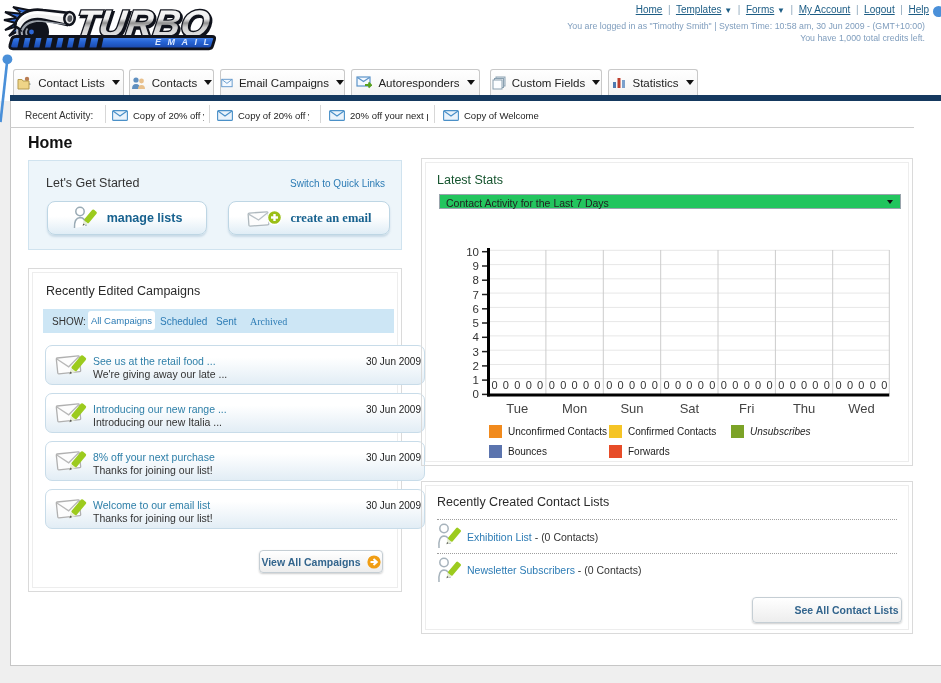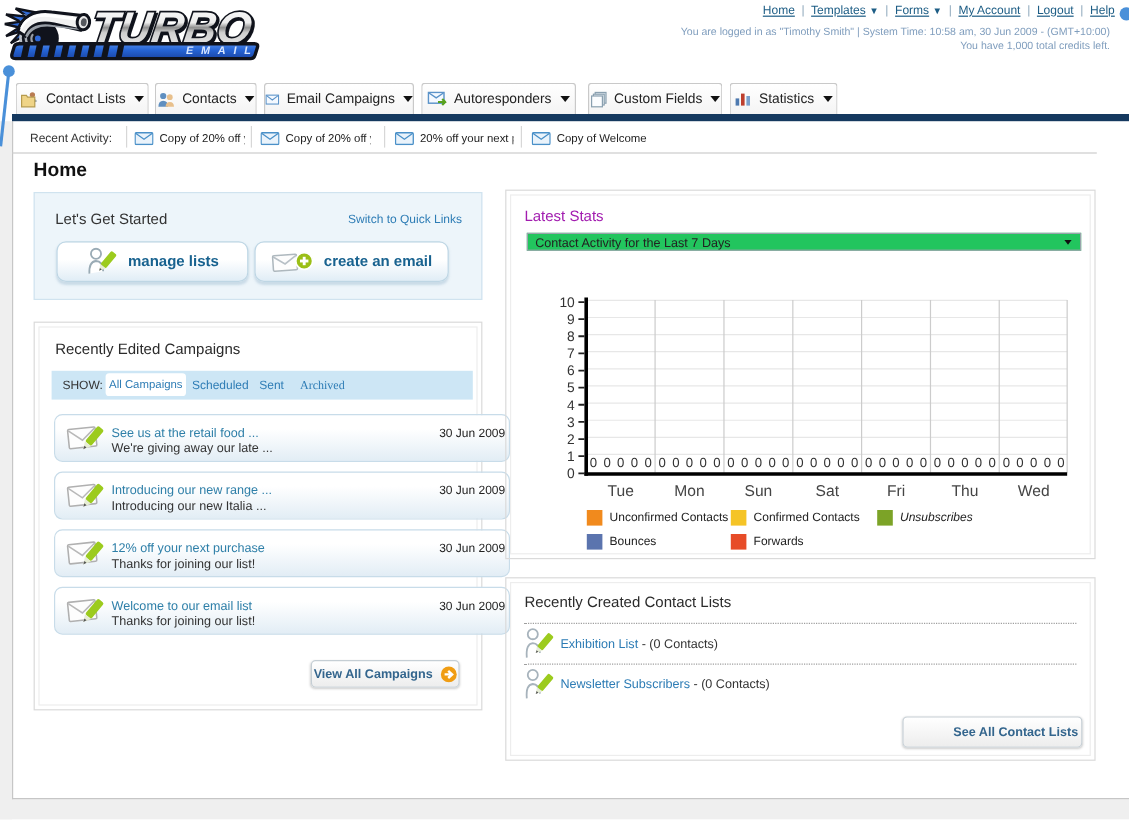--- a/index.html
+++ b/index.html
@@ -182,21 +182,21 @@
   <svg width="26" height="24" viewBox="0 0 26 24" style="margin-right:9px;">
     <circle cx="8" cy="5.5" r="4.2" fill="#fff" stroke="#9aabb5" stroke-width="1.5"></circle>
     <path d="M2.5 22 Q2 12 8 11.5 Q13.5 11.5 14 20" fill="#fff" stroke="#9aabb5" stroke-width="1.5"></path>
     <g transform="rotate(40 17 12)">
         <rect x="14.2" y="2.5" width="5.8" height="14.5" rx="1.4" fill="#9ccb1e"></rect>
         <path d="M14.2 17 L17.1 22 L20 17 Z" fill="#e7edd6"></path>
         <path d="M16.1 19.8 L17.1 22 L18.1 19.8 Z" fill="#555"></path>
       </g>
   </svg>
   manage lists</div>
-<div class="bigbtn" style="left:212px;width:162px;">
+<div class="bigbtn" style="left:228px;width:162px;font-family:Liberation Serif, serif;">
   <svg width="36" height="24" viewBox="0 0 36 24" style="margin-right:8px;">
     <g transform="rotate(-4 11 13)">
         <rect x="1.5" y="6.5" width="20" height="13" rx="1.2" fill="#fdfdfd" stroke="#aeb8be" stroke-width="1.3"></rect>
         <path d="M2 7.5 L11.5 14 L21 7.5" fill="none" stroke="#b8c0c6" stroke-width="1.3"></path>
       </g>
     <circle cx="27.5" cy="11.5" r="7" fill="#9bbf17" stroke="#fff" stroke-width="1.4"></circle>
     <rect x="24" y="10.3" width="7" height="2.4" fill="#fff"></rect>
       <rect x="26.3" y="8" width="2.4" height="7" fill="#fff"></rect>
   </svg>
   create an email</div>
@@ -256,21 +256,21 @@
       <g transform="rotate(-6 12 14)">
         <rect x="2" y="6" width="23" height="16" rx="1" fill="#fdfdfd" stroke="#b0b0b0" stroke-width="1.3"></rect>
         <path d="M2.5 7 L13.5 16 L24.5 7" fill="none" stroke="#b8b8b8" stroke-width="1.3"></path>
       </g>
       <g transform="rotate(40 22 14)">
         <rect x="19" y="3" width="6.5" height="17" rx="1.5" fill="#9ccb1e"></rect>
         <path d="M19 20 L22.2 26 L25.5 20 Z" fill="#e7edd6"></path>
         <path d="M21 23.2 L22.2 26 L23.4 23.2 Z" fill="#555"></path>
       </g>
     </svg>
-  <div class="ttl">12% off your next purchase</div>
+  <div class="ttl">8% off your next purchase</div>
     <div class="sub">Thanks for joining our list!</div>
     <div class="dt">30 Jun 2009</div>
   </div>
 <div class="crow" style="top:489px;">
   <svg class="mailpen" width="34" height="28" viewBox="0 0 34 28">
       <g transform="rotate(-6 12 14)">
         <rect x="2" y="6" width="23" height="16" rx="1" fill="#fdfdfd" stroke="#b0b0b0" stroke-width="1.3"></rect>
         <path d="M2.5 7 L13.5 16 L24.5 7" fill="none" stroke="#b8b8b8" stroke-width="1.3"></path>
       </g>
       <g transform="rotate(40 22 14)">
@@ -285,21 +285,21 @@
   </div>
 <div class="gbtn" style="left:259px;top:550px;width:124px;height:23px;">View All Campaigns
   <svg width="14" height="14" viewBox="0 0 14 14" style="margin-left:6px;">
       <circle cx="7" cy="7" r="6.6" fill="#f09d13"></circle>
       <path d="M3.5 7 L9 7 M6.5 4 L9.8 7 L6.5 10" fill="none" stroke="#fff" stroke-width="2"></path>
     </svg></div>
 
 <div class="abs" style="left:421px;top:158px;width:492px;height:308px;border:1px solid #dadada;padding:3px;">
   <div style="width:100%;height:100%;border:1px solid #ededed;"></div>
 </div>
-<div class="abs" style="left:437px;top:173px;font-size:12.5px;color:#a21caf;">Latest Stats</div>
+<div class="abs" style="left:437px;top:173px;font-size:12.5px;color:#14532d;">Latest Stats</div>
 <div class="abs" style="left:439px;top:194px;width:462px;height:14.5px;background:#22c55e;border:1px solid #99a4ac;">
   <div style="position:absolute;left:6px;top:1.5px;font-size:10.5px;color:#222;">Contact Activity for the Last 7 Days</div>
   <div style="position:absolute;right:7px;top:5px;width:0;height:0;border-left:3.5px solid transparent;border-right:3.5px solid transparent;border-top:4.5px solid #111;"></div>
 </div>
 <svg class="abs" style="left:421px;top:220px;width:492px;height:200px;" viewBox="0 0 492 200">
 
   <line x1="68" y1="30.3" x2="468.3" y2="30.3" stroke="#e7e7e7" stroke-width="1"></line>
   <line x1="68" y1="44.6" x2="468.3" y2="44.6" stroke="#e7e7e7" stroke-width="1"></line>
   <line x1="68" y1="58.8" x2="468.3" y2="58.8" stroke="#e7e7e7" stroke-width="1"></line>
   <line x1="68" y1="73.1" x2="468.3" y2="73.1" stroke="#e7e7e7" stroke-width="1"></line>

